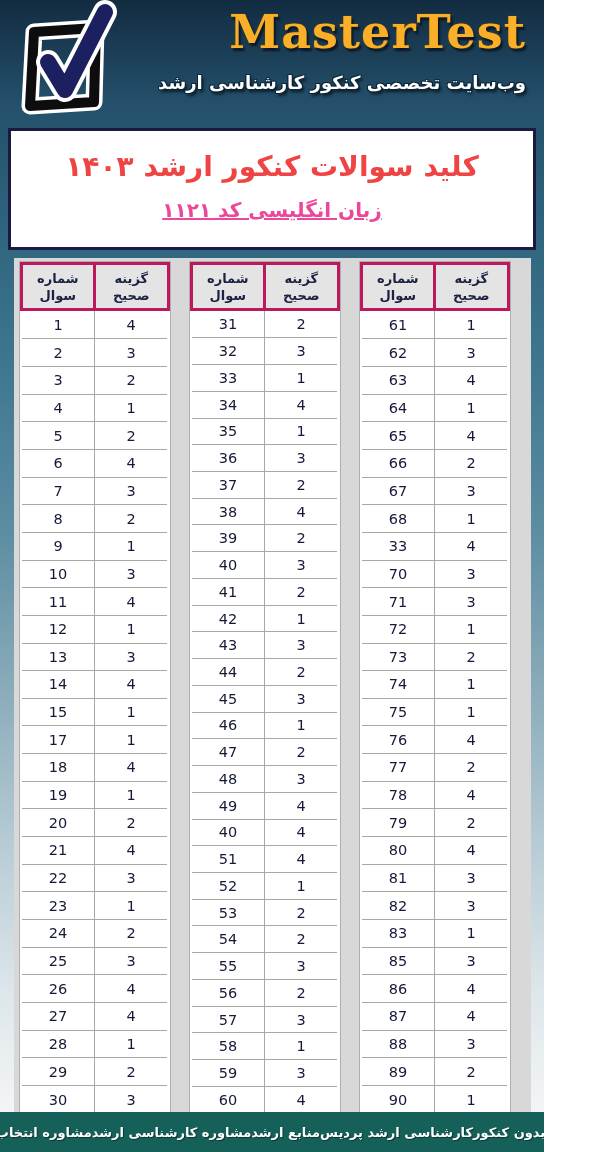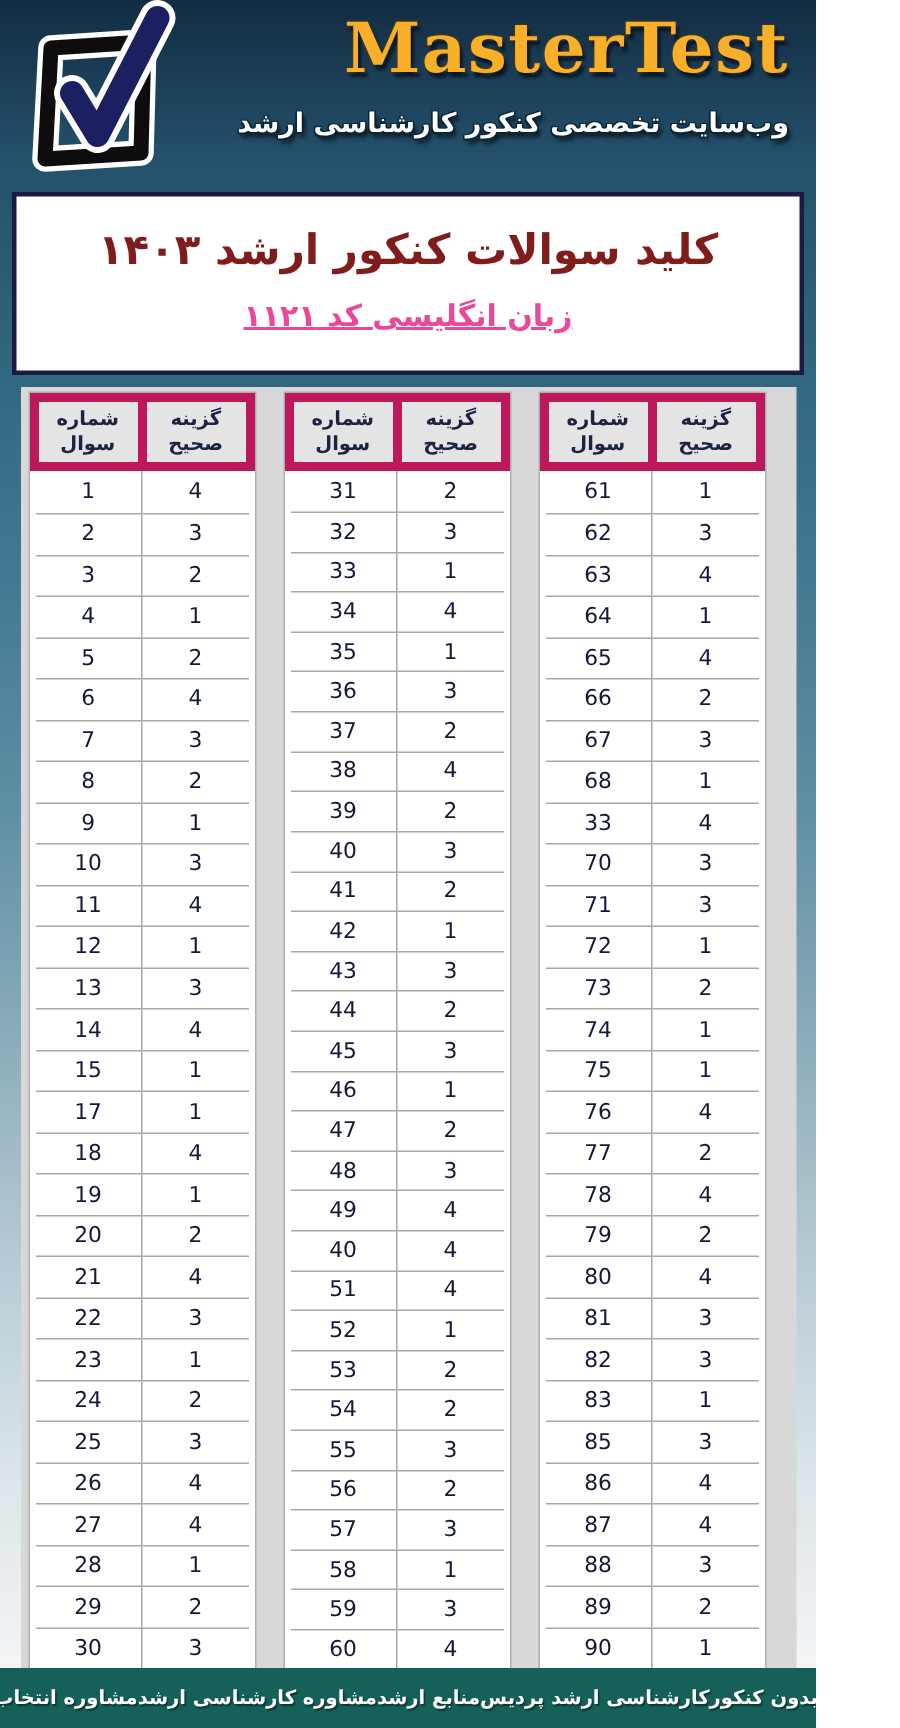--- a/index.html
+++ b/index.html
@@ -29,35 +29,35 @@
     text-shadow:-1px -1px 0 #0b2536, 1px -1px 0 #0b2536, -1px 1px 0 #0b2536,
                  1px 1px 0 #0b2536, 2px 3px 3px rgba(0,0,0,.7);
   }
 
   
   .title-box {
     margin:2px 8px 0 8px; background:#ffffff;
     border:3px solid #1b1b42; padding:14px 10px 16px 10px;
     text-align:center; direction:rtl;
   }
-  .title-line1 { font-size:28px; font-weight:bold; color:#7f1d1d; line-height:44px; }
+  .title-line1 { font-size:28px; font-weight:bold; color:#ef4444; line-height:44px; }
   .title-line2 { font-size:20px; font-weight:bold; color:#ec4899; line-height:42px;text-decoration:underline; }
 
   
   .panel {
     width:517px; margin:8px auto 0 auto; background:#d8d8d8;
     padding:4px 6px; display:flex; gap:20px;
   }
   table.key {
     border-collapse:collapse; table-layout:fixed;
     width:150px; height:853px; background:#ffffff;
     border:2px solid #ffffff; outline:1px solid #aeaeae;
   }
   table.key th {
-    width:50%; height:46px; background:#e4e4e4; border:6px solid #be185d;
+    width:50%; height:46px; background:#e4e4e4; border:3px solid #be185d;
     font-size:13px; font-weight:bold; color:#1c2242; direction:rtl;
     line-height:17px; padding:2px 6px; text-align:center;
   }
   table.key td {
     border:1px solid #a8a8a8; text-align:center; vertical-align:middle;
     font-size:14.5px; color:#141937; background:#ffffff; padding:0;
   }
 
   
   .footer {

